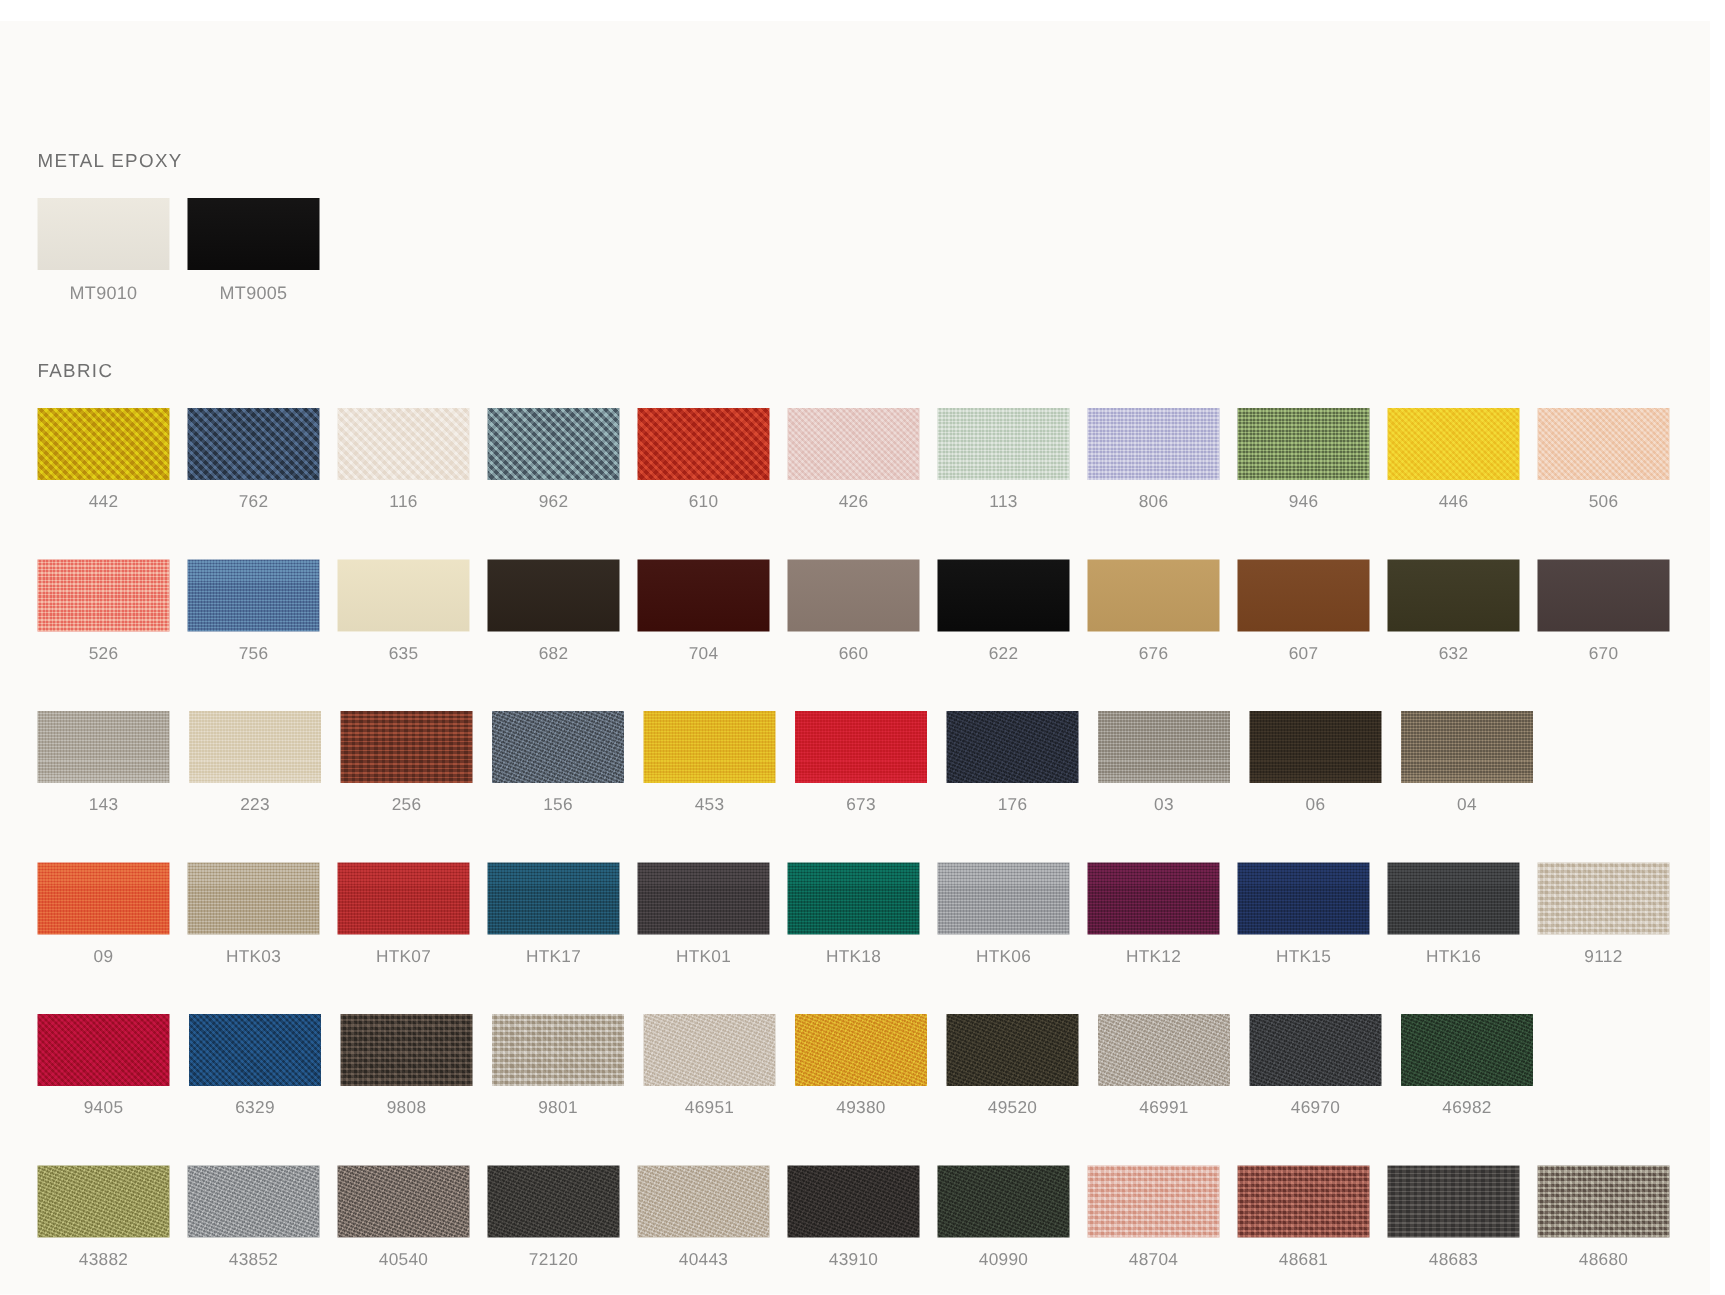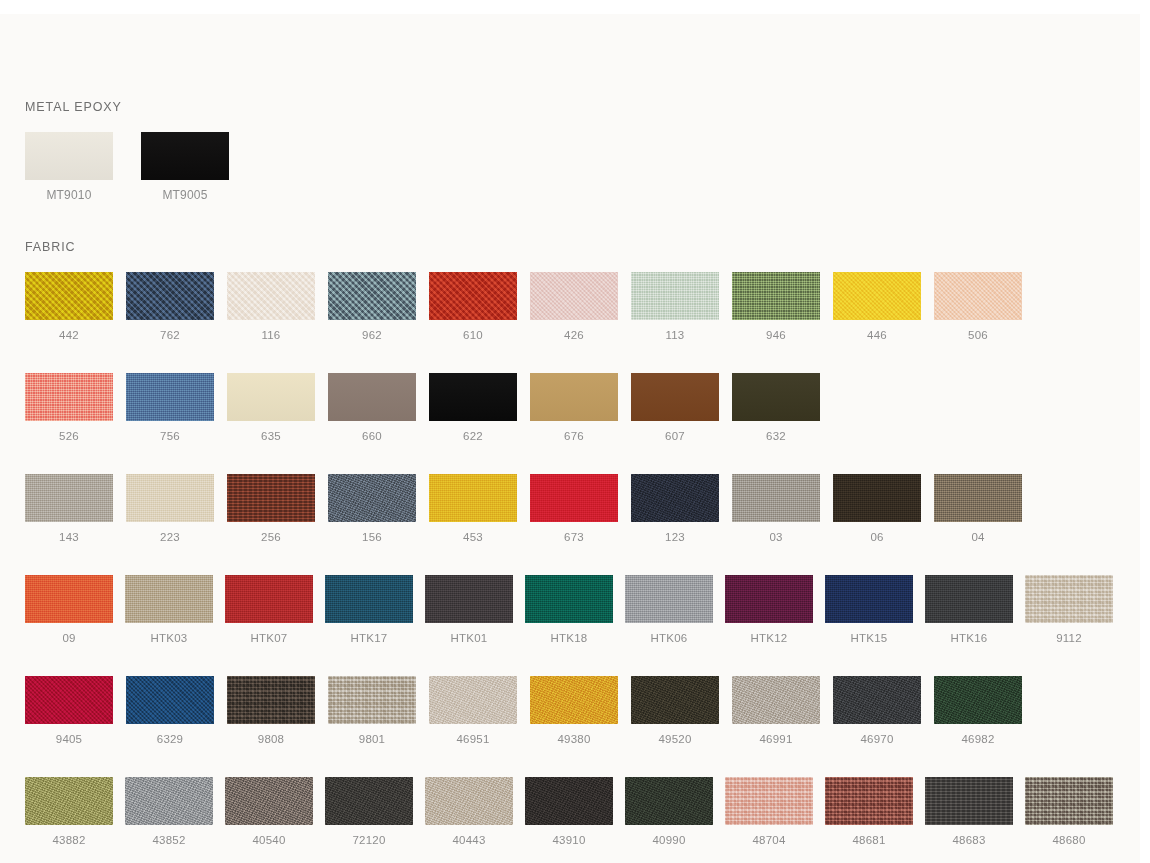--- a/index.html
+++ b/index.html
@@ -49,21 +49,21 @@
     line-height: 14px;
   }
 
   .section + .section {
     margin-top: 30px;
   }
 
   .swatch-grid {
     display: flex;
     flex-wrap: wrap;
-    gap: 16px;
+    gap: 0px;
   }
 
   .swatch {
     width: 100px;
     margin-right: 1.1px;
     margin-bottom: 8px;
     display: flex;
     flex-direction: column;
     align-items: stretch;
   }
@@ -221,20 +221,26 @@
               </div>
               <div class="chip-label">426</div>
             </div>
             <div class="swatch">
               <div class="chip tex-dot" style="background-color: rgb(195, 209, 194);">
                 <div class="tex"></div>
               </div>
               <div class="chip-label">113</div>
             </div>
             <div class="swatch">
+              <div class="chip tex-dot" style="background-color: rgb(183, 182, 214);">
+                <div class="tex"></div>
+              </div>
+              <div class="chip-label">806</div>
+            </div>
+            <div class="swatch">
               <div class="chip tex-dot" style="background-color: rgb(111, 131, 85);">
                 <div class="tex"></div>
               </div>
               <div class="chip-label">946</div>
             </div>
             <div class="swatch">
               <div class="chip tex-weave" style="background-color: rgb(239, 203, 42);">
                 <div class="tex"></div>
               </div>
               <div class="chip-label">446</div>
@@ -259,20 +265,32 @@
               </div>
               <div class="chip-label">756</div>
             </div>
             <div class="swatch">
               <div class="chip tex-flat" style="background-color: rgb(236, 226, 195);">
                 <div class="tex"></div>
               </div>
               <div class="chip-label">635</div>
             </div>
             <div class="swatch">
+              <div class="chip tex-flat" style="background-color: rgb(43, 34, 26);">
+                <div class="tex"></div>
+              </div>
+              <div class="chip-label">682</div>
+            </div>
+            <div class="swatch">
+              <div class="chip tex-flat" style="background-color: rgb(61, 13, 9);">
+                <div class="tex"></div>
+              </div>
+              <div class="chip-label">704</div>
+            </div>
+            <div class="swatch">
               <div class="chip tex-flat" style="background-color: rgb(139, 122, 112);">
                 <div class="tex"></div>
               </div>
               <div class="chip-label">660</div>
             </div>
             <div class="swatch">
               <div class="chip tex-flat" style="background-color: rgb(10, 10, 10);">
                 <div class="tex"></div>
               </div>
               <div class="chip-label">622</div>
@@ -288,20 +306,26 @@
                 <div class="tex"></div>
               </div>
               <div class="chip-label">607</div>
             </div>
             <div class="swatch">
               <div class="chip tex-flat" style="background-color: rgb(58, 54, 32);">
                 <div class="tex"></div>
               </div>
               <div class="chip-label">632</div>
             </div>
+            <div class="swatch">
+              <div class="chip tex-flat" style="background-color: rgb(73, 60, 59);">
+                <div class="tex"></div>
+              </div>
+              <div class="chip-label">670</div>
+            </div>
           </div>
           <div class="fab-row">
             <div class="swatch">
               <div class="chip tex-linen" style="background-color: rgb(173, 167, 156);">
                 <div class="tex"></div>
               </div>
               <div class="chip-label">143</div>
             </div>
             <div class="swatch">
               <div class="chip tex-linen" style="background-color: rgb(221, 210, 187);">
@@ -330,21 +354,21 @@
             <div class="swatch">
               <div class="chip tex-linen" style="background-color: rgb(207, 31, 46);">
                 <div class="tex"></div>
               </div>
               <div class="chip-label">673</div>
             </div>
             <div class="swatch">
               <div class="chip tex-melange" style="background-color: rgb(42, 47, 60);">
                 <div class="tex"></div>
               </div>
-              <div class="chip-label">123</div>
+              <div class="chip-label">176</div>
             </div>
             <div class="swatch">
               <div class="chip tex-linen" style="background-color: rgb(158, 152, 143);">
                 <div class="tex"></div>
               </div>
               <div class="chip-label">03</div>
             </div>
             <div class="swatch">
               <div class="chip tex-linen" style="background-color: rgb(52, 43, 33);">
                 <div class="tex"></div>

